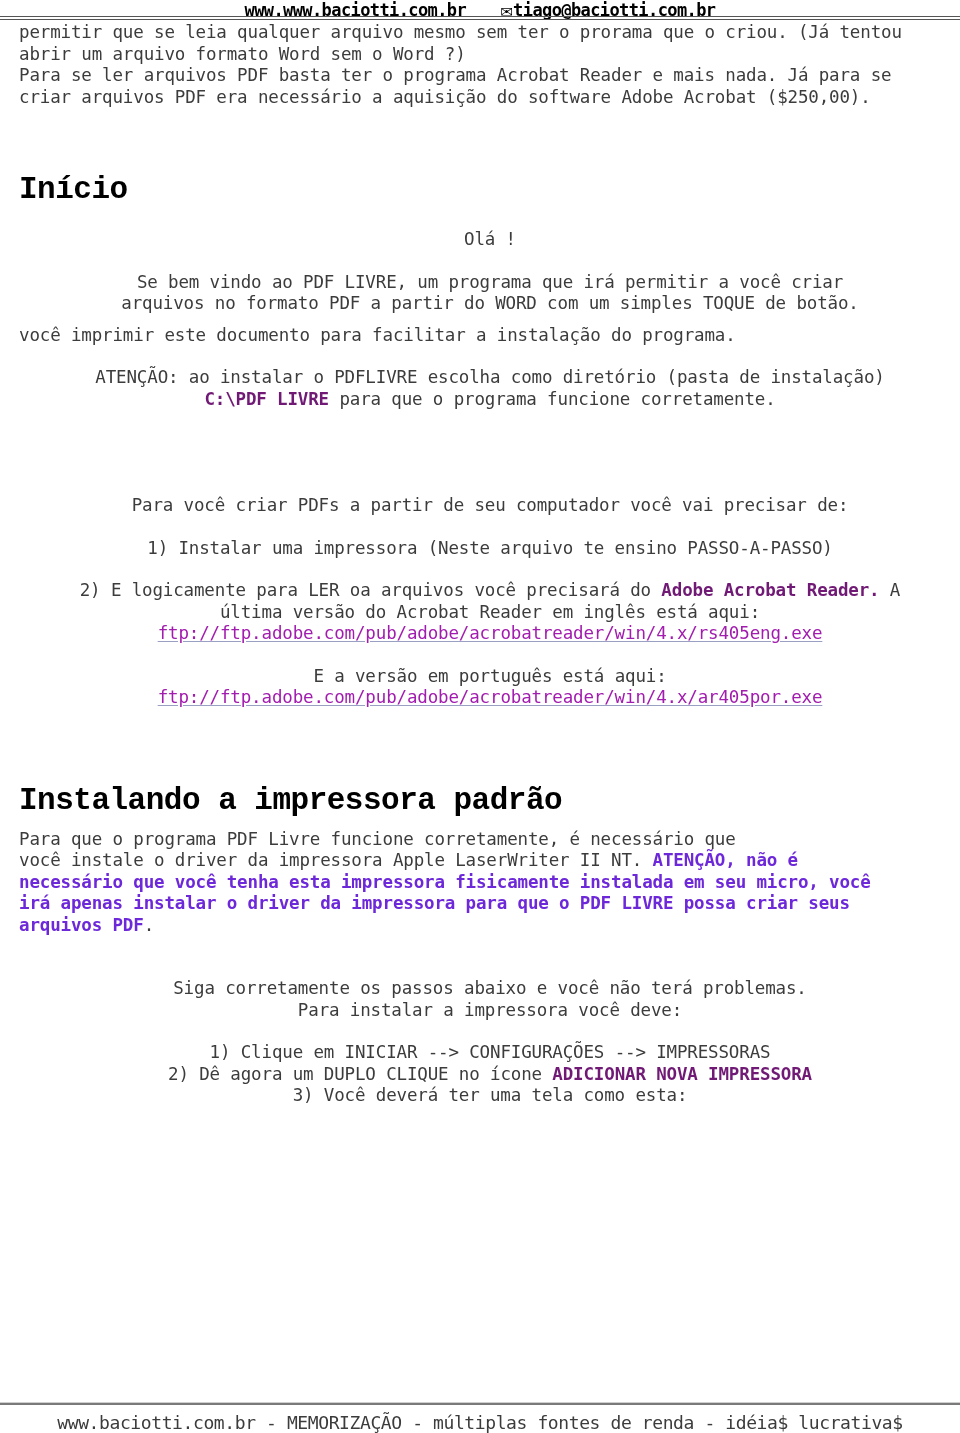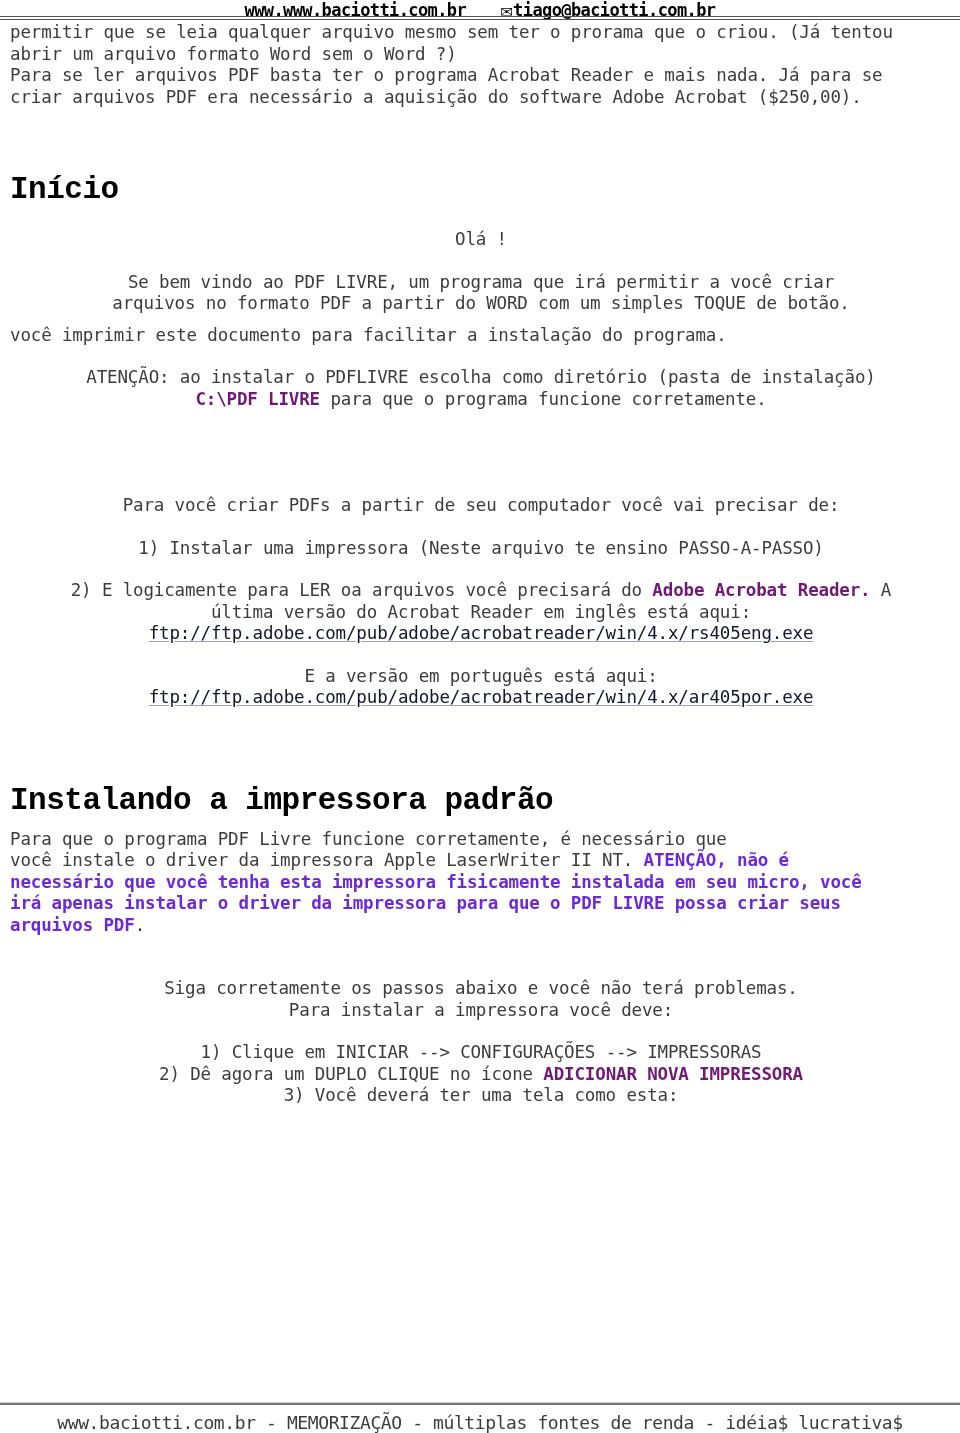--- a/index.html
+++ b/index.html
@@ -88,21 +88,21 @@
     line-height: 24px;
     color: #3c3c3c;
     letter-spacing: -0.4px;
     white-space: nowrap;
   }
 
   
   .content {
     position: absolute;
     top: 22px;
-    left: 10px;
+    left: 19px;
     width: 942px;
   }
 
   p.para {
     margin: 0;
     font-size: 17.5px;
     line-height: 21.5px;
     letter-spacing: -0.15px;
     color: #3c3c3c;
     text-align: justify;
@@ -122,21 +122,21 @@
     font-size: 31px;
     line-height: 36px;
     color: #000000;
     letter-spacing: -0.5px;
   }
 
   .t-bold { font-weight: bold; color: #701a75; }
   .t-blue { color: #701a75; font-weight: bold; }
   .t-red  { color: #6d28d9; font-weight: bold; }
   .t-link {
-    color: #0f172a;
+    color: #a21caf;
     text-decoration: underline;
     text-decoration-color: #9aa0c4;
     text-underline-offset: 2px;
   }
   .lineblock { display: block; }
 </style>
 </head>
 <body>
 
 <div class="page">

